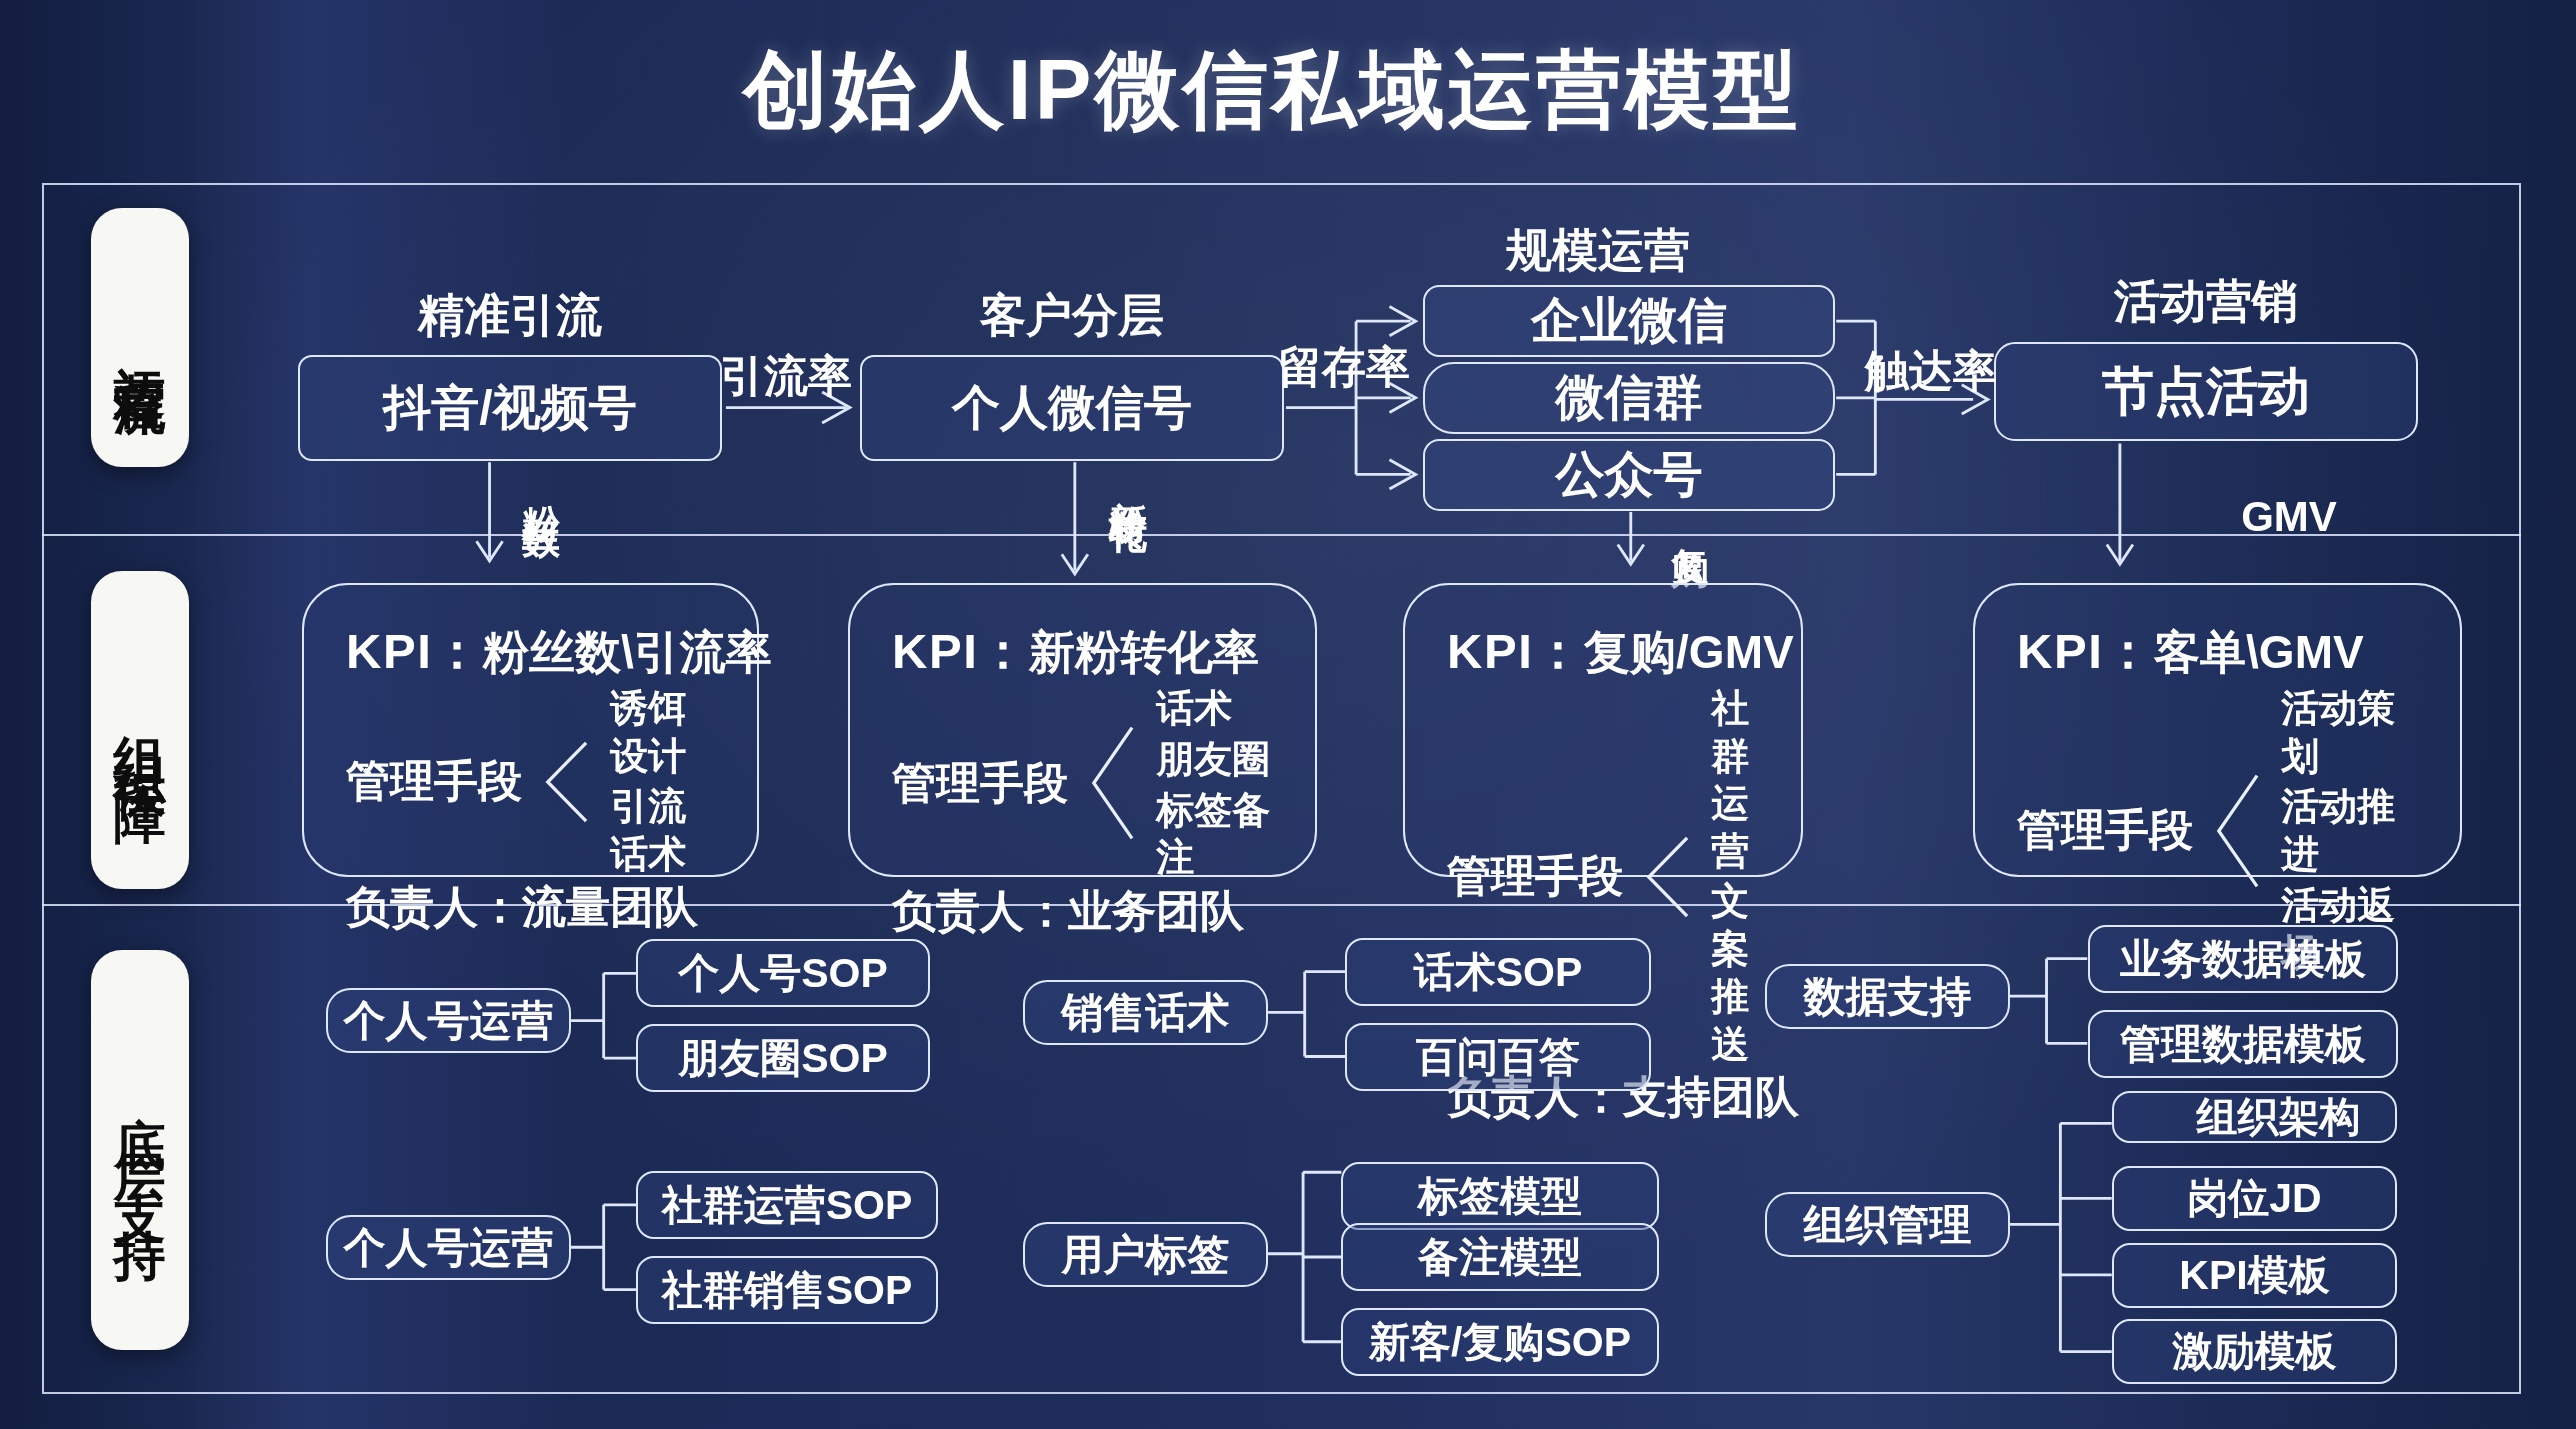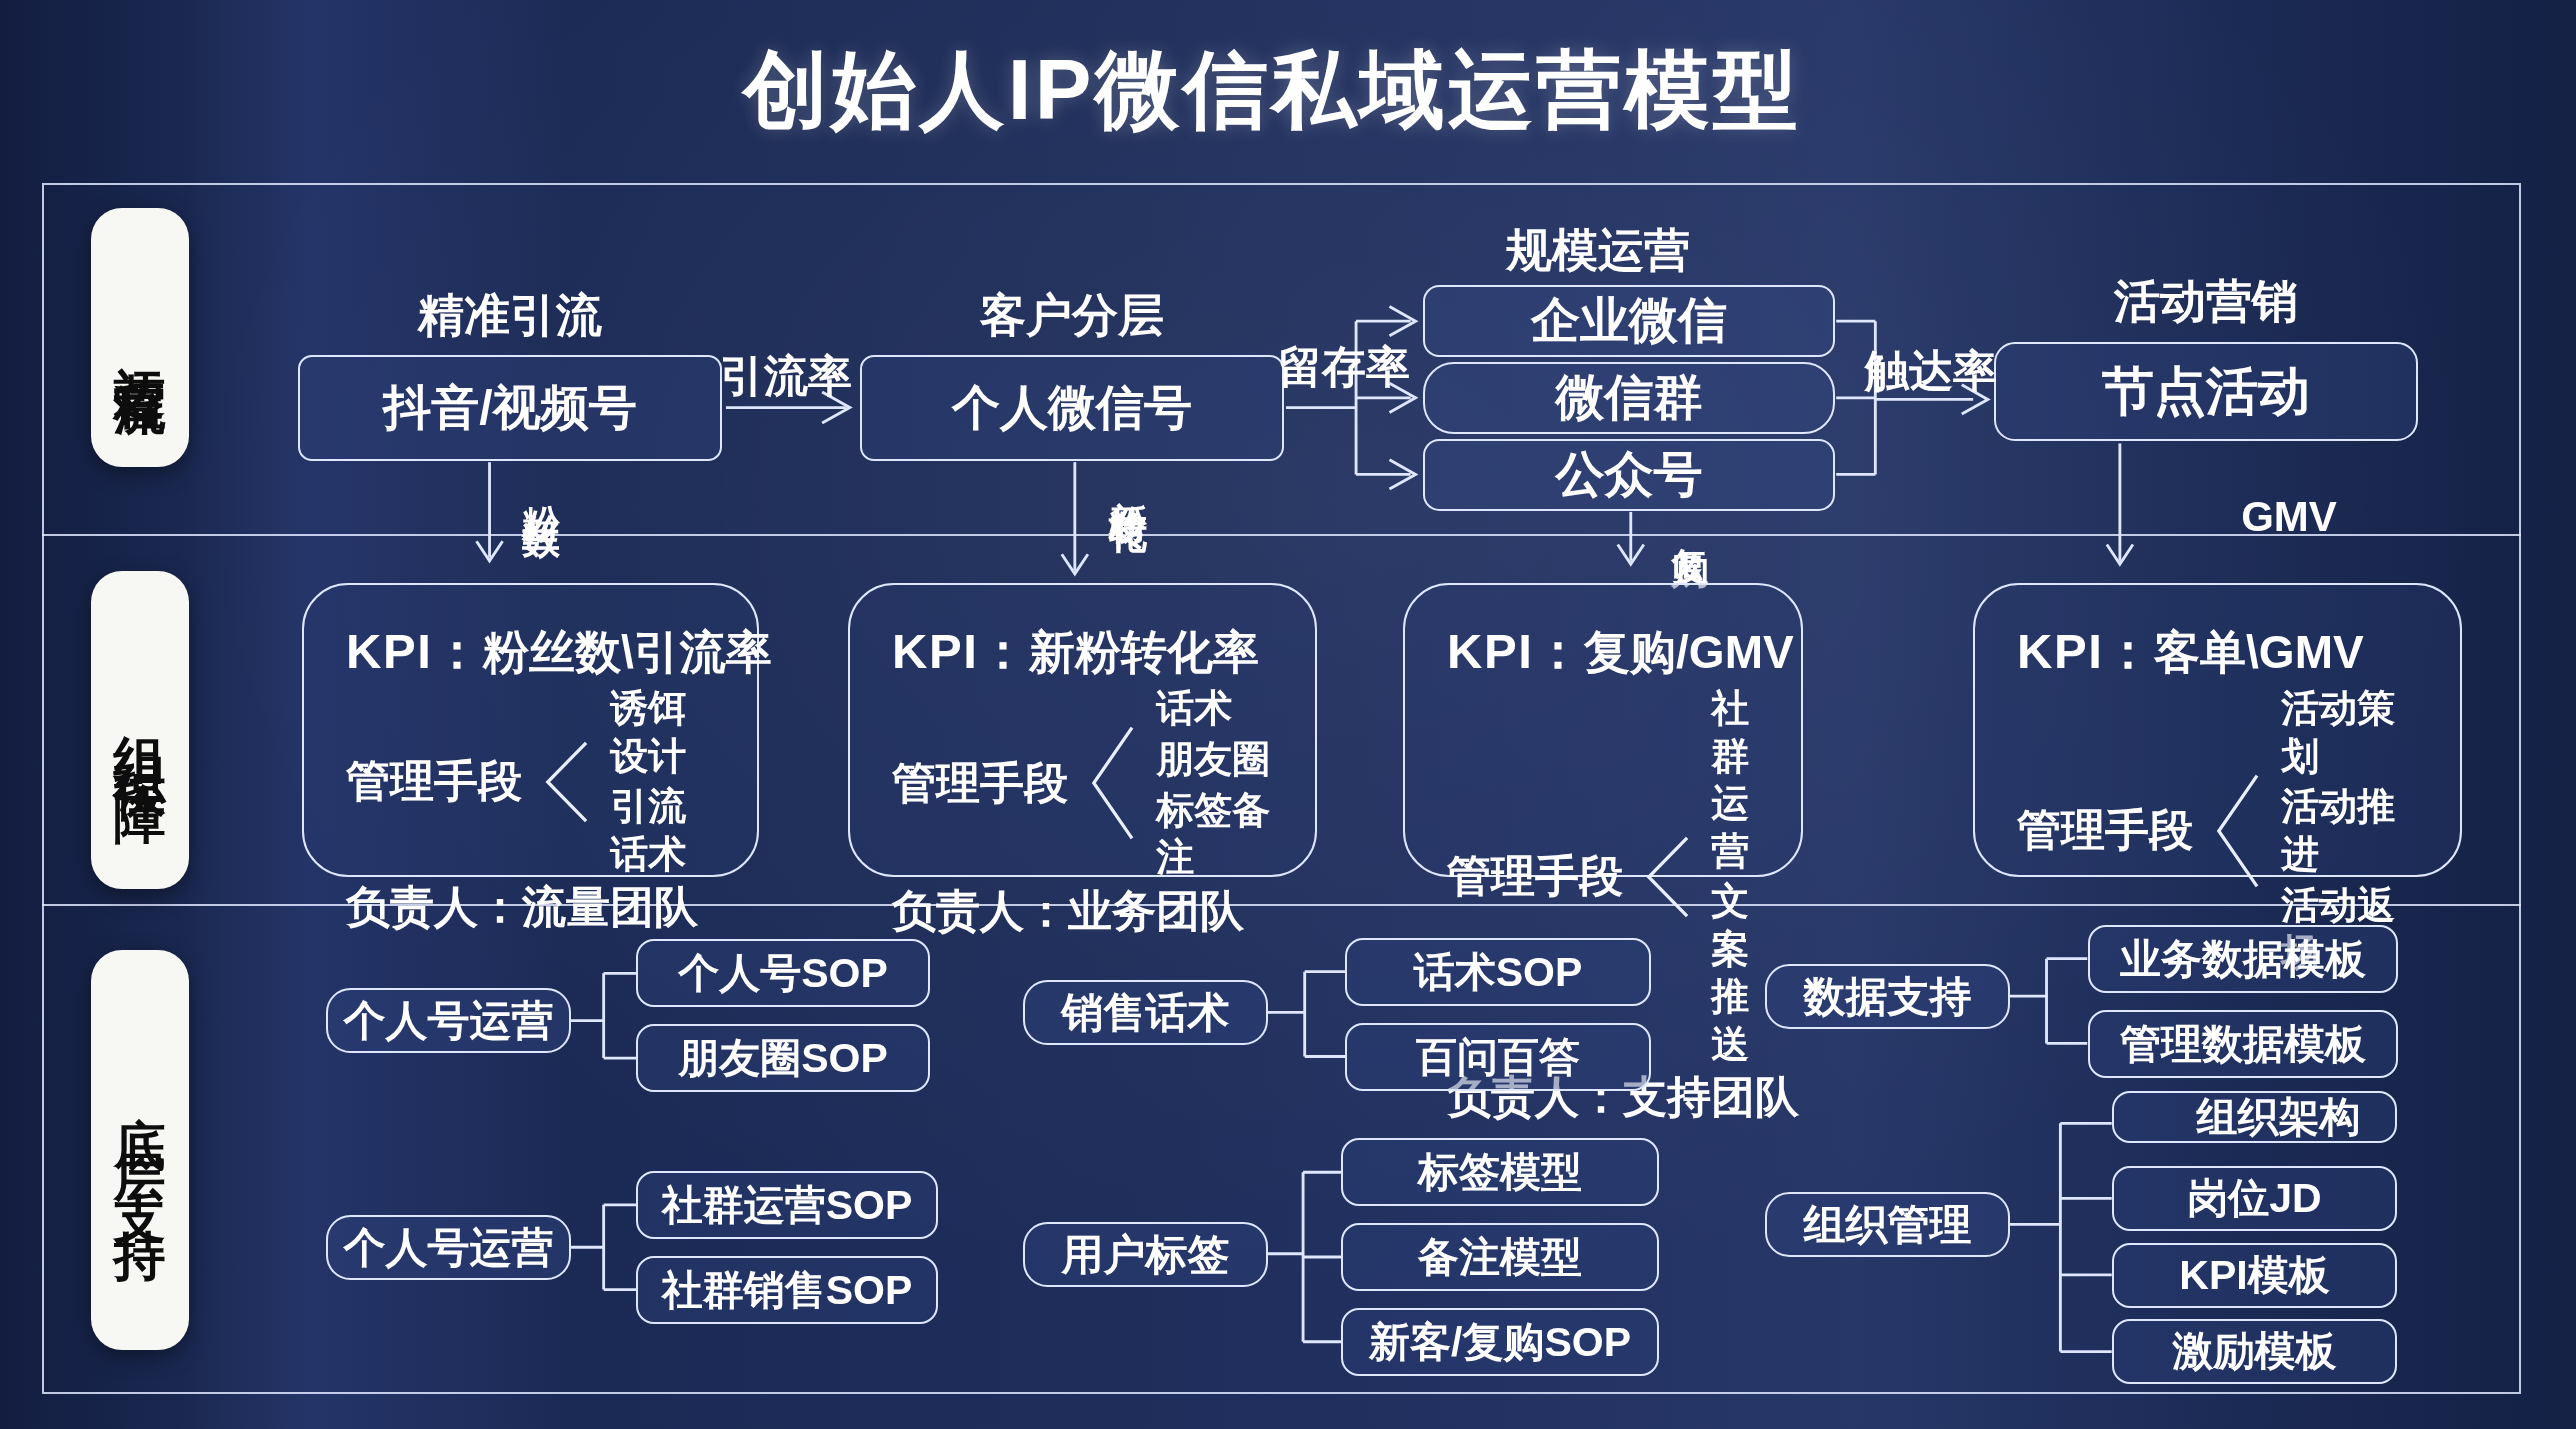--- a/index.html
+++ b/index.html
@@ -177,21 +177,21 @@
 
   <div class="parent-node" style="left:326px;top:1215px;width:245px;">个人号运营</div>
   <div class="child-node" style="left:636px;top:1171px;width:302px;">社群运营SOP</div>
   <div class="child-node" style="left:636px;top:1256px;width:302px;">社群销售SOP</div>
 
   <div class="parent-node" style="left:1023px;top:980px;width:245px;">销售话术</div>
   <div class="child-node" style="left:1345px;top:938px;width:306px;">话术SOP</div>
   <div class="child-node" style="left:1345px;top:1023px;width:306px;">百问百答</div>
 
   <div class="parent-node" style="left:1023px;top:1222px;width:245px;">用户标签</div>
-  <div class="child-node" style="left:1341px;top:1138px;width:318px;">标签模型</div>
+  <div class="child-node" style="left:1341px;top:1162px;width:318px;">标签模型</div>
   <div class="child-node" style="left:1341px;top:1223px;width:318px;">备注模型</div>
   <div class="child-node" style="left:1341px;top:1308px;width:318px;">新客/复购SOP</div>
 
   <div class="parent-node" style="left:1765px;top:964px;width:245px;">数据支持</div>
   <div class="child-node" style="left:2088px;top:925px;width:310px;">业务数据模板</div>
   <div class="child-node" style="left:2088px;top:1010px;width:310px;">管理数据模板</div>
 
   <div class="parent-node" style="left:1765px;top:1192px;width:245px;">组织管理</div>
   <div class="child-node" style="left:2112px;top:1091px;width:285px;height:52px;padding-left:48px;">组织架构</div>
   <div class="child-node" style="left:2112px;top:1166px;width:285px;height:65px;">岗位JD</div>

